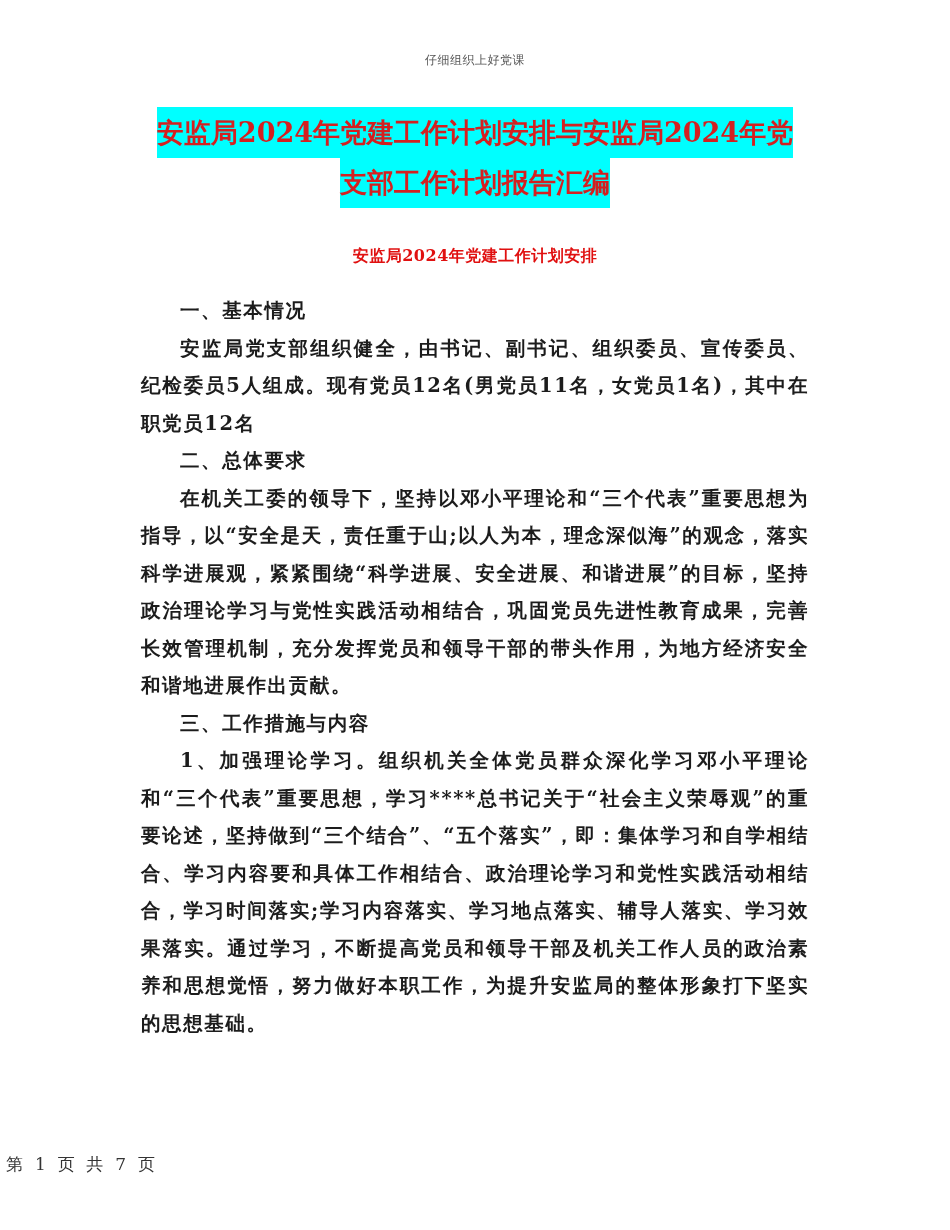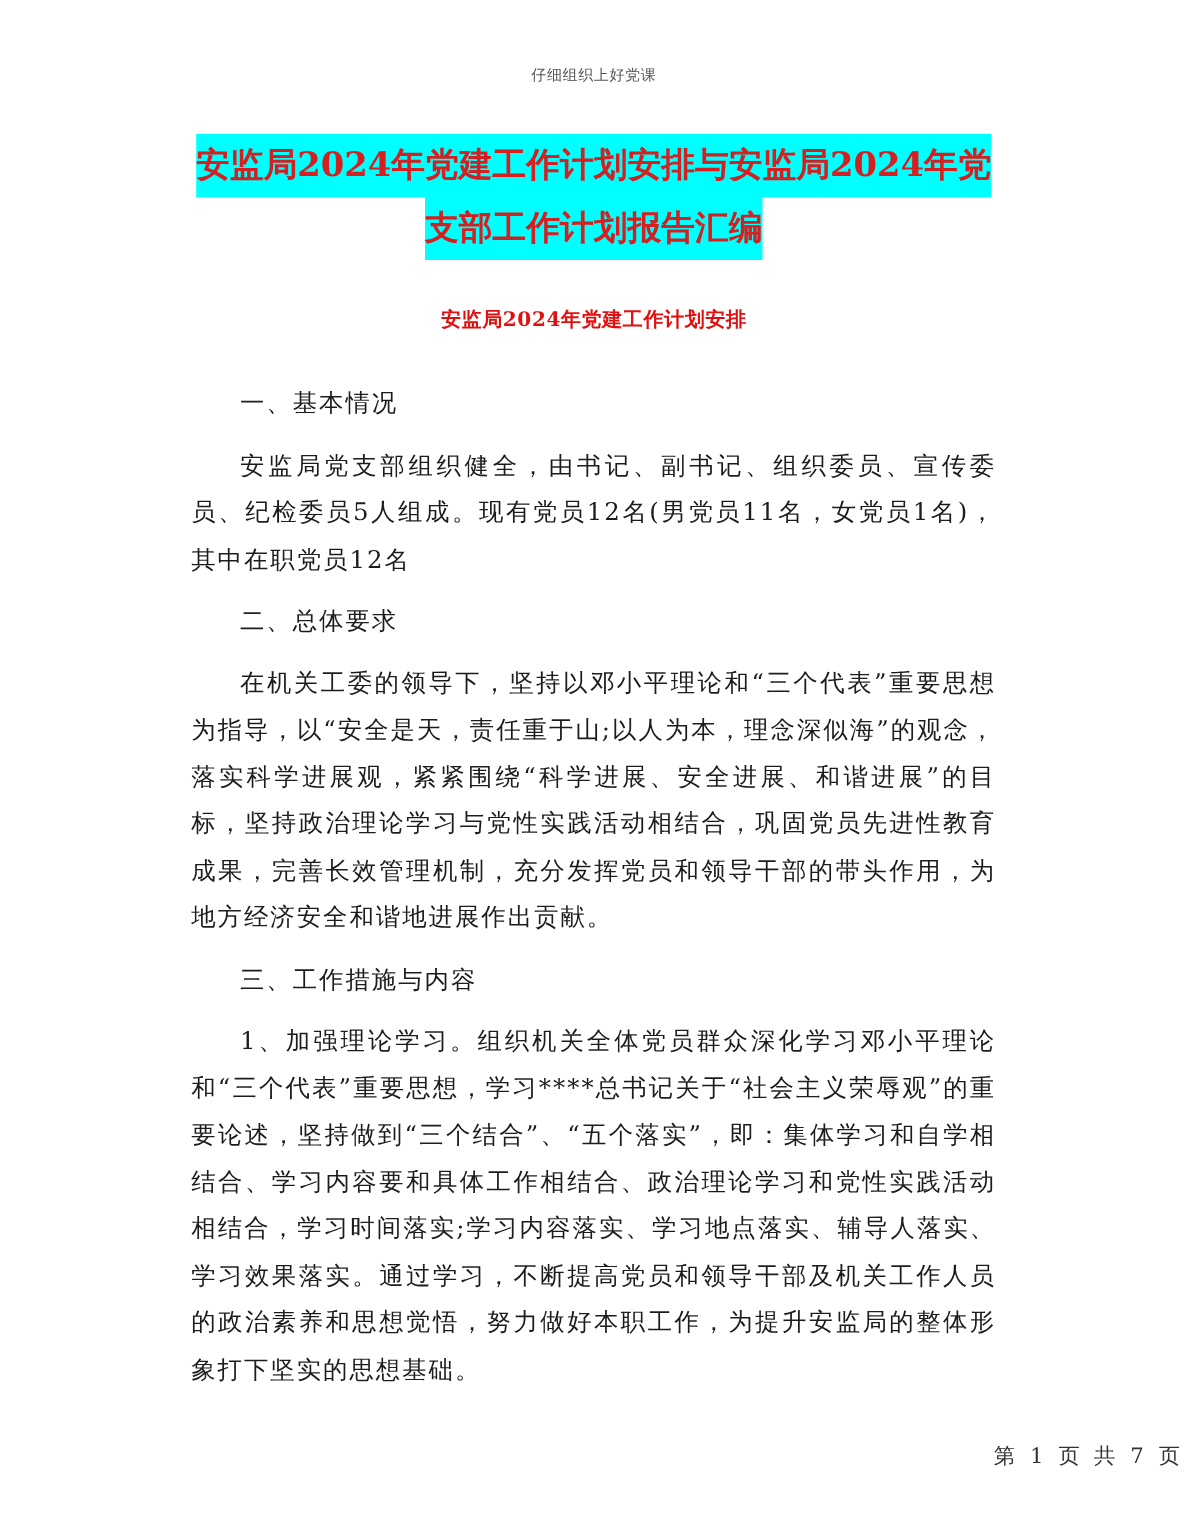--- a/index.html
+++ b/index.html
@@ -54,31 +54,32 @@
     .body-text {
       position: absolute;
       top: 292px;
       left: 141px;
       width: 668px;
       font-size: 19.5px;
       line-height: 37.5px;
       color: #1c1c1c;
     }
     .body-text p {
-      margin: 12px;
+      margin: 0;
       text-indent: 2em;
       text-align: justify;
       letter-spacing: 1.6px;
+      font-weight: bold;
     }
     .footer {
       position: absolute;
       top: 1153px;
       left: 0;
       width: 950px;
-      text-align: right;
+      text-align: left;
       font-size: 17px;
       color: #333333;
       word-spacing: 6px;
     }
     .footer span { margin: 0 6px; }
   </style>
 </head>
 <body>
 
 <div class="page-header">仔细组织上好党课</div>

